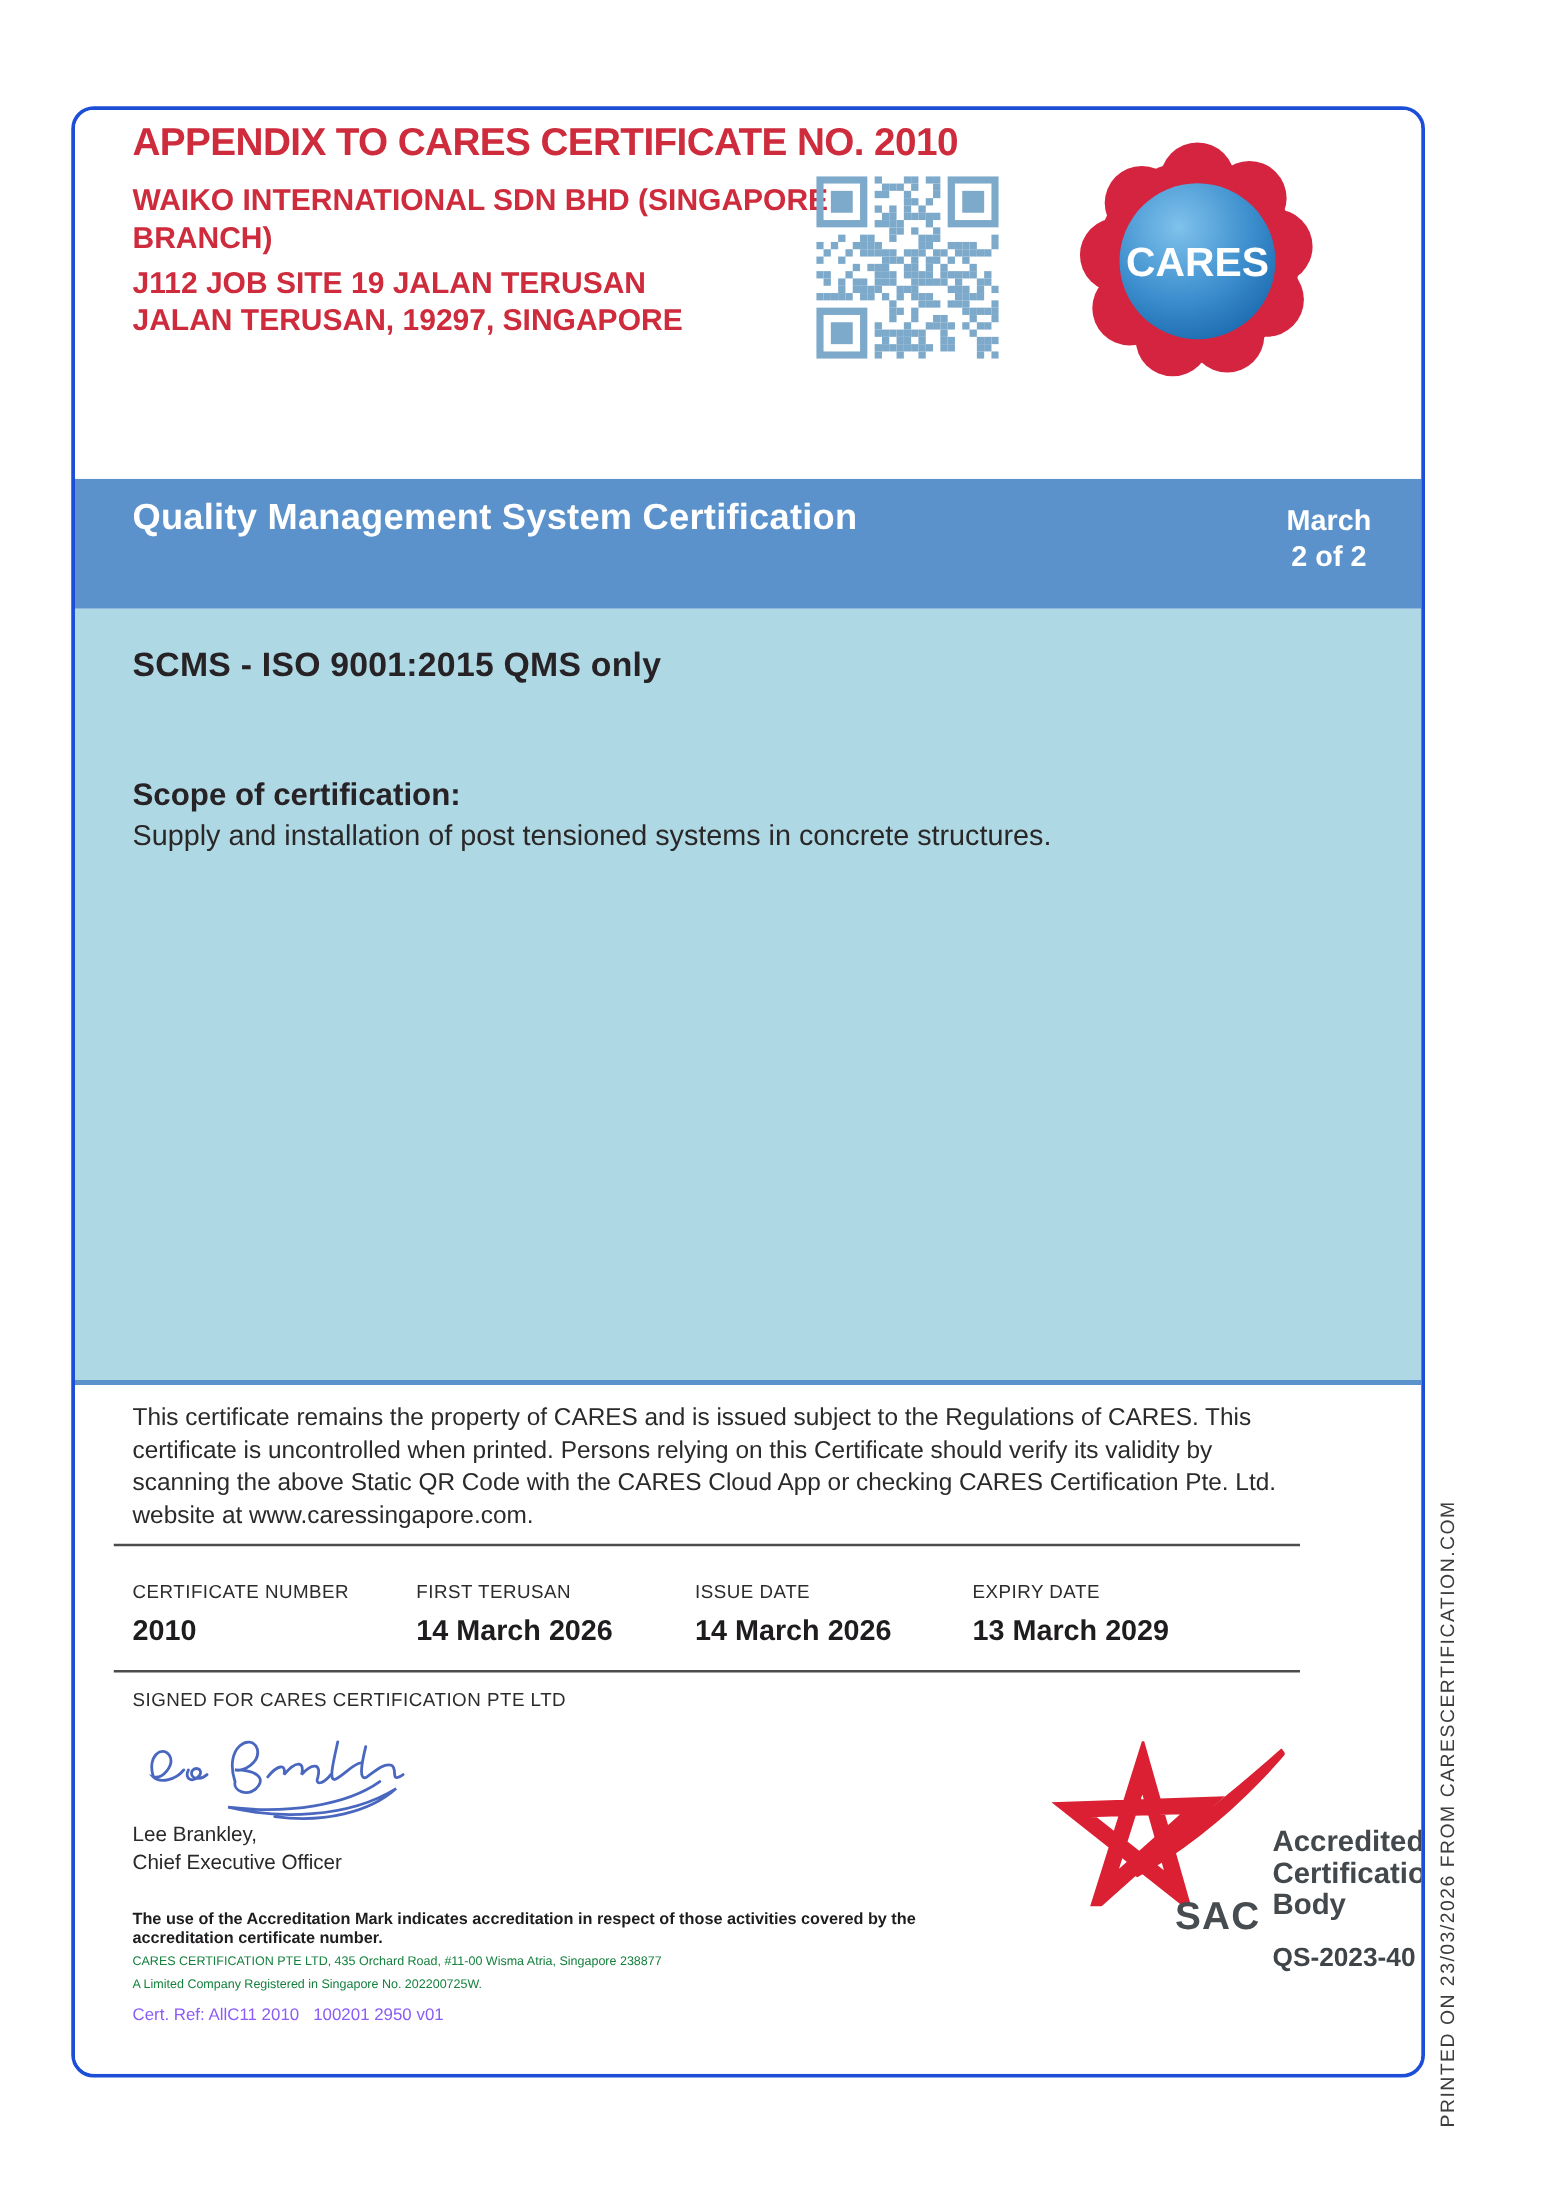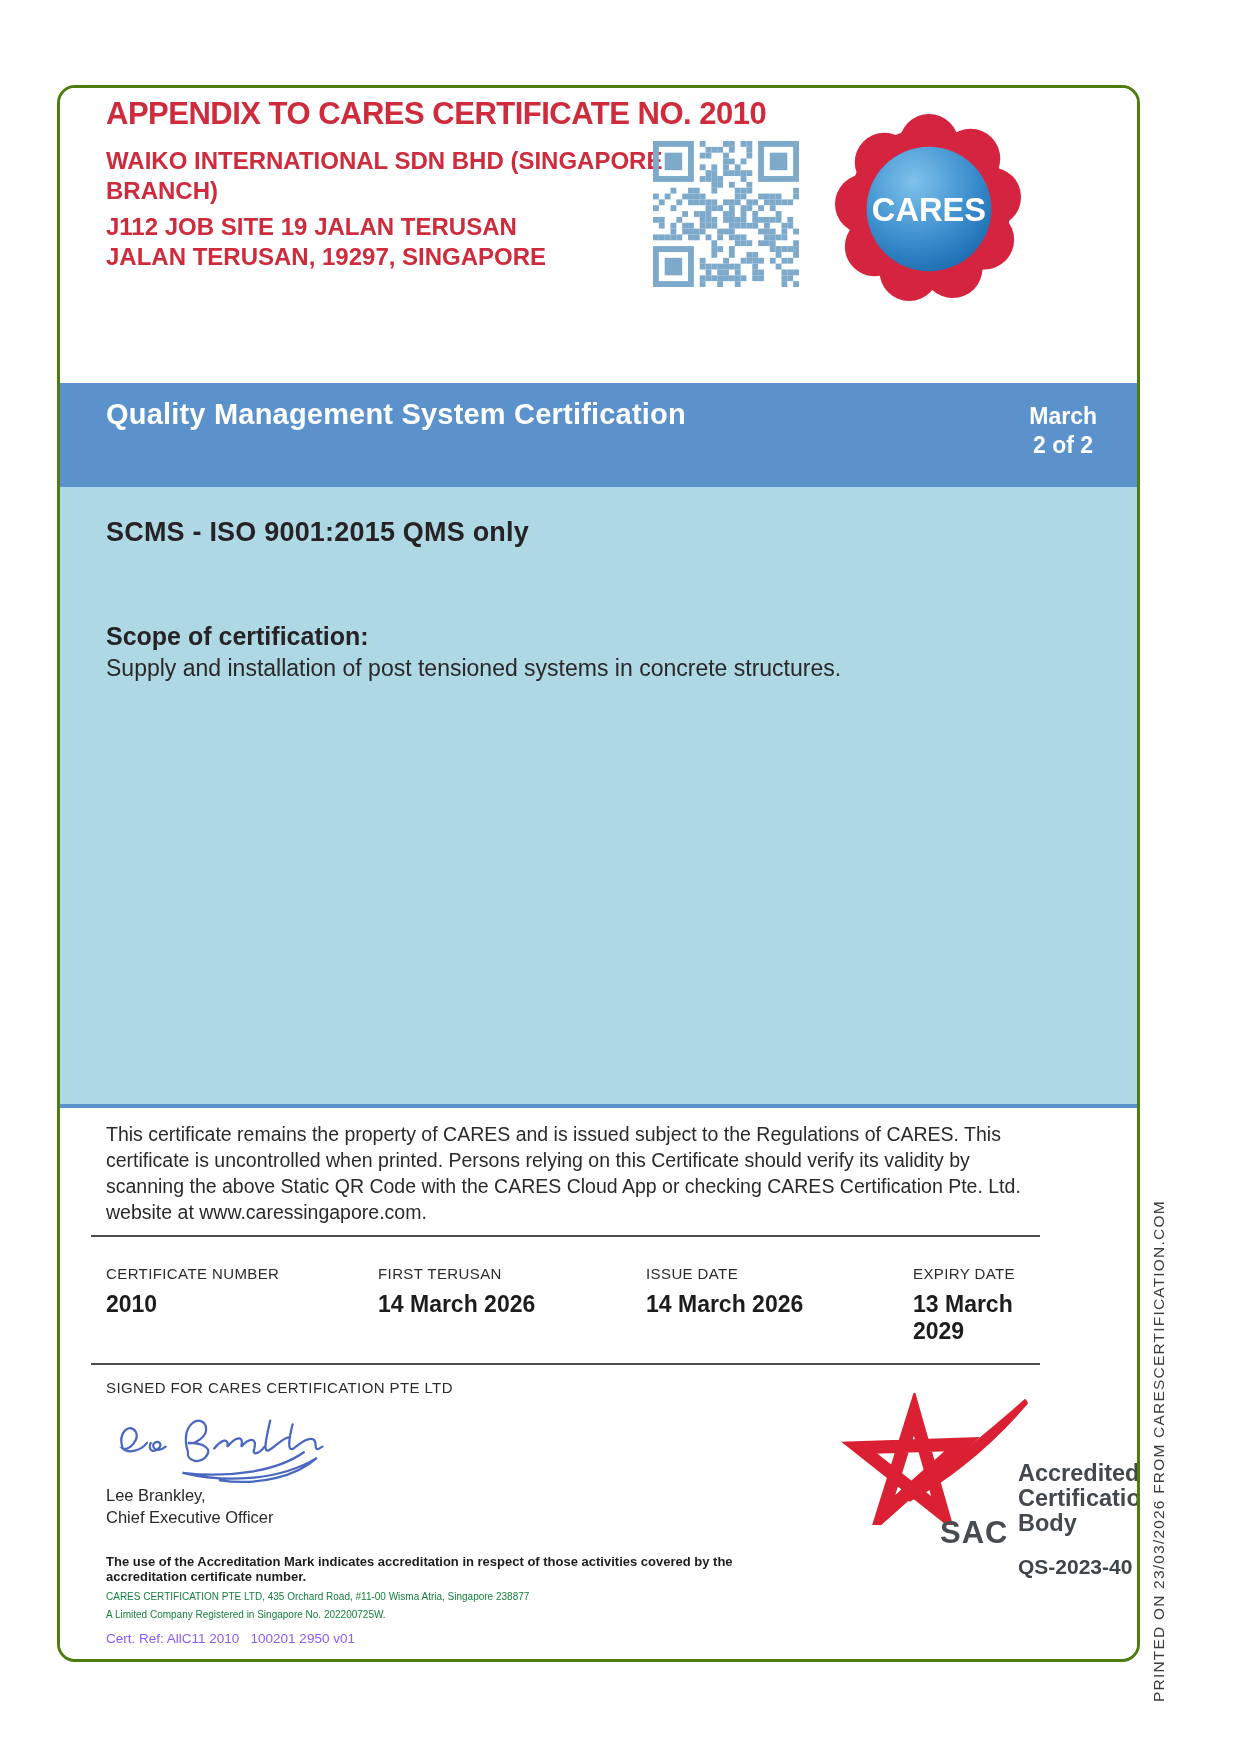--- a/index.html
+++ b/index.html
@@ -3,39 +3,39 @@
 <meta charset="utf-8">
 <style>
   * { margin:0; padding:0; box-sizing:border-box; }
   html,body { background:#ffffff; }
   body {
     width:1240px; height:1755px; position:relative; overflow:hidden;
     font-family:"Liberation Sans", sans-serif; color:#29262a;
   }
   .card {
     position:absolute; left:57px; top:85px; width:1083px; height:1577px;
-    border:3px solid #4d7c0f; border-radius:18px; background:#ffffff; overflow:hidden;
+    border:3px solid #1d4ed8; border-radius:18px; background:#ffffff; overflow:hidden;
   }
   
   .header { position:relative; height:295px; background:#fff; }
   .hdr-title {
     position:absolute; left:46px; top:8px;
     font-size:31px; font-weight:bold; color:#ce2b3c; letter-spacing:-0.5px;
   }
   .company {
     position:absolute; left:46px; top:58px; width:560px;
     font-size:24px; font-weight:bold; color:#ce2b3c; line-height:30px;
   }
   .address {
     position:absolute; left:46px; top:124px;
     font-size:24px; font-weight:bold; color:#ce2b3c; line-height:30px;
   }
   .qr { position:absolute; left:593px; top:53px; width:146px; height:146px; }
   .qr svg { width:100%; height:100%; }
-  .cares-logo { position:absolute; left:770px; top:22px; width:198px; height:198px; }
+  .cares-logo { position:absolute; left:799px; top:22px; width:198px; height:198px; }
   .cares-logo svg { width:100%; height:100%; }
   
   .banner {
     height:104px; background:#5b92cb; display:flex; align-items:flex-start;
     padding:15px 40px 0 46px; color:#ffffff;
   }
   .banner-title { font-size:29px; font-weight:bold; letter-spacing:0.2px; }
   .banner-page { margin-left:auto; text-align:center; font-size:23px; font-weight:bold; line-height:29px; padding-top:4px; }
   
   .content {
@@ -46,21 +46,20 @@
   .scope-heading { margin-top:74px; font-size:25px; font-weight:bold; color:#262225; }
   .scope-text { margin-top:4px; font-size:23px; color:#2a2728; }
   
   .footer { position:relative; height:627px; background:#fff; padding-top:13px; }
   .footer > * { margin-left:46px; }
   .disclaimer { width:935px; font-size:19.5px; line-height:26px; color:#2b292b; }
   hr.rule { margin-left:31px; margin-top:10px; width:949px; border:none; border-top:2px solid #4c4c4c; }
   .details {
     margin-top:28px; width:960px; display:grid;
     grid-template-columns:227px 223px 222px 1fr;
-    gap:45px;
   }
   .detail-label { font-size:15px; color:#2d2b2d; letter-spacing:0.4px; }
   .detail-value { margin-top:9px; font-size:23px; font-weight:bold; color:#1e1c1e; }
   .rule2 { margin-top:18px !important; }
   .signed-for { margin-top:14px; font-size:15px; color:#2d2b2d; letter-spacing:0.4px; }
   .signature { margin-top:4px; width:250px; height:84px; display:block; }
   .signatory { font-size:16.5px; line-height:22px; color:#2a282a; }
   .accreditation-note { margin-top:26px; font-size:13px; font-weight:bold; color:#1e1c1e; width:640px; }
   .fineprint { margin-top:7px; font-size:10px; color:#15803d; }
   .cert-ref { margin-top:11px; font-size:13.5px; color:#8b5cf6; white-space:pre-wrap; }

